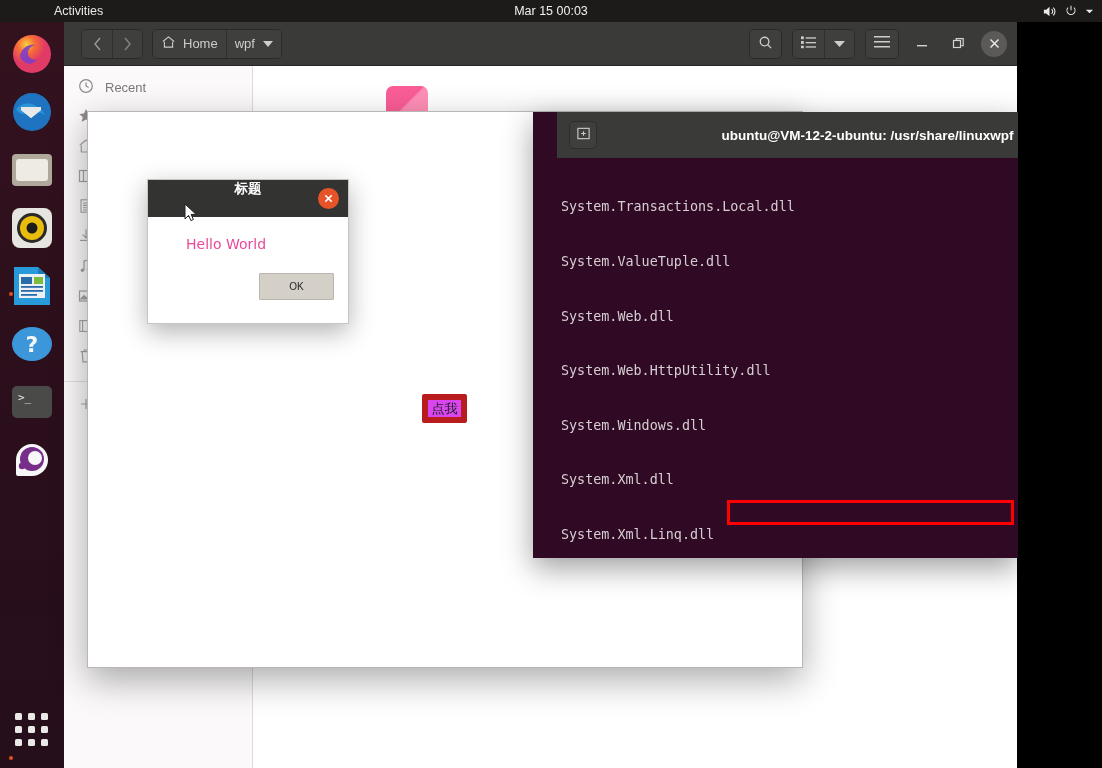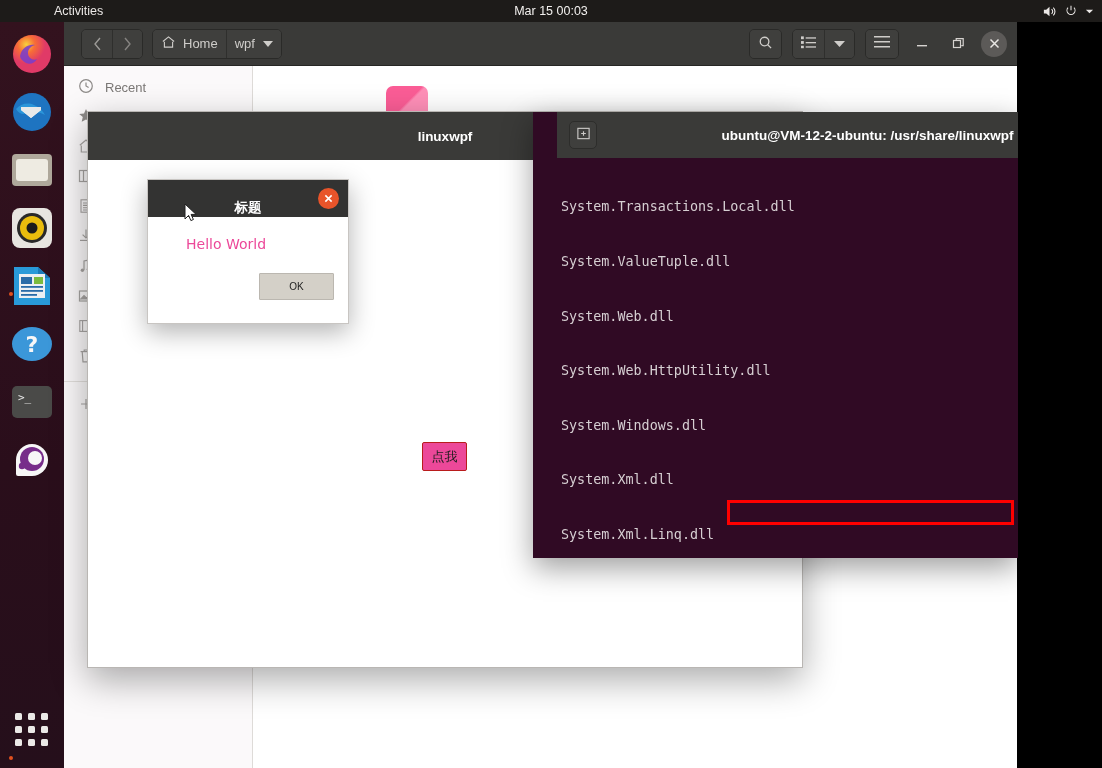--- a/index.html
+++ b/index.html
@@ -145,40 +145,40 @@
   }
   #wpf-title {
     height: 48px; background: #3a3a38;
     color: #ffffff; font-size: 13.5px; font-weight: bold;
     display: flex; align-items: center; justify-content: center;
   }
   #wpf-client { position: relative; height: 507px; background: #fff; }
   #wpf-btn {
     position: absolute; left: 334px; top: 282px;
     width: 45px; height: 29px;
-    background: #ec4899;
-    border: 1px solid #b91c1c;
+    background: #d946ef;
+    border: 6px solid #b91c1c;
     border-radius: 2px;
     font-size: 13px; color: #1d1d1d;
     display: flex; align-items: center; justify-content: center;
     font-family: "DejaVu Sans", sans-serif;
   }
 
   
   #dialog {
     position: absolute; left: 147px; top: 179px;
     width: 202px; height: 145px;
     background: #ffffff;
     border: 1px solid #c8c5c2;
     box-shadow: 0 8px 24px rgba(0,0,0,.30);
   }
   #dlg-title {
     position: relative;
     height: 37px; background: #333332;
-    display: flex; align-items: flex-end; justify-content: center;
+    display: flex; align-items: flex-start; justify-content: center;
     color: #ffffff; font-size: 13.5px; font-weight: bold;
     font-family: "DejaVu Sans", sans-serif;
   }
   #dlg-close {
     position: absolute; right: 9px; top: 8px;
     width: 21px; height: 21px; border-radius: 50%;
     background: #e8542a;
     display: flex; align-items: center; justify-content: center;
     color: #fff; font-size: 12px; line-height: 1;
   }
@@ -573,23 +573,20 @@
 
     <div id="files-body">
       <div class="file-item" style="left:118px; top:20px;">
         <div class="pkg-icon"></div>
         <div></div>
       </div>
     </div>
   </div>
 
   <div id="wpf">
-    <div id="wpf-title">
-      <span>linuxwpf</span>
-    </div>
     <div id="wpf-client">
       <div id="wpf-btn">
         <span>点我</span>
       </div>
     </div>
   </div>
 
   <div id="term">
     <div id="term-header">
       <div id="term-newtab">

